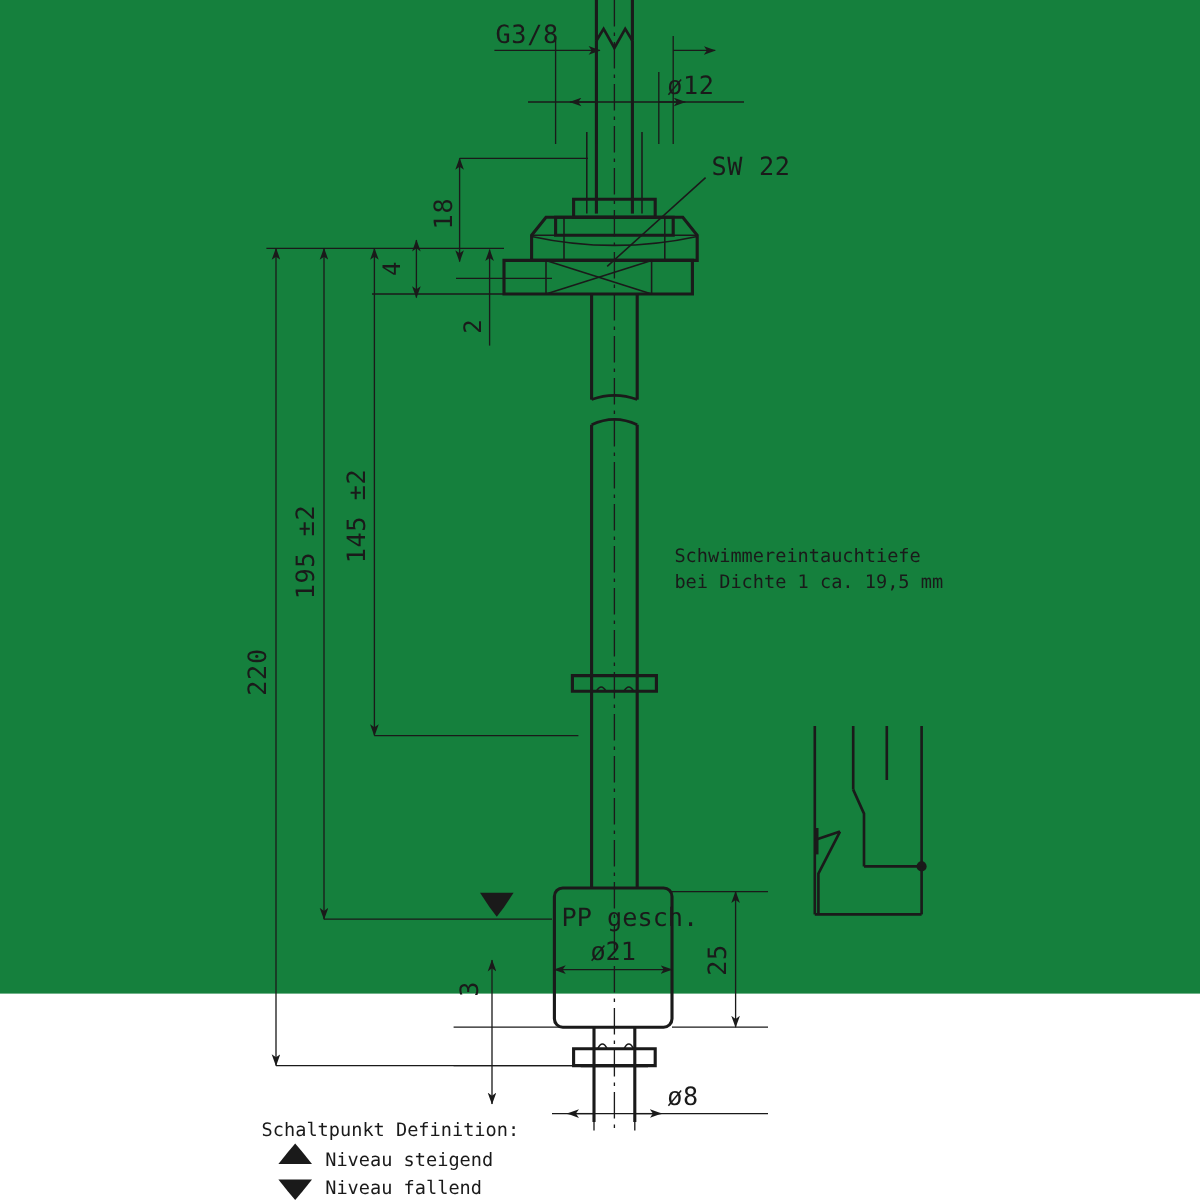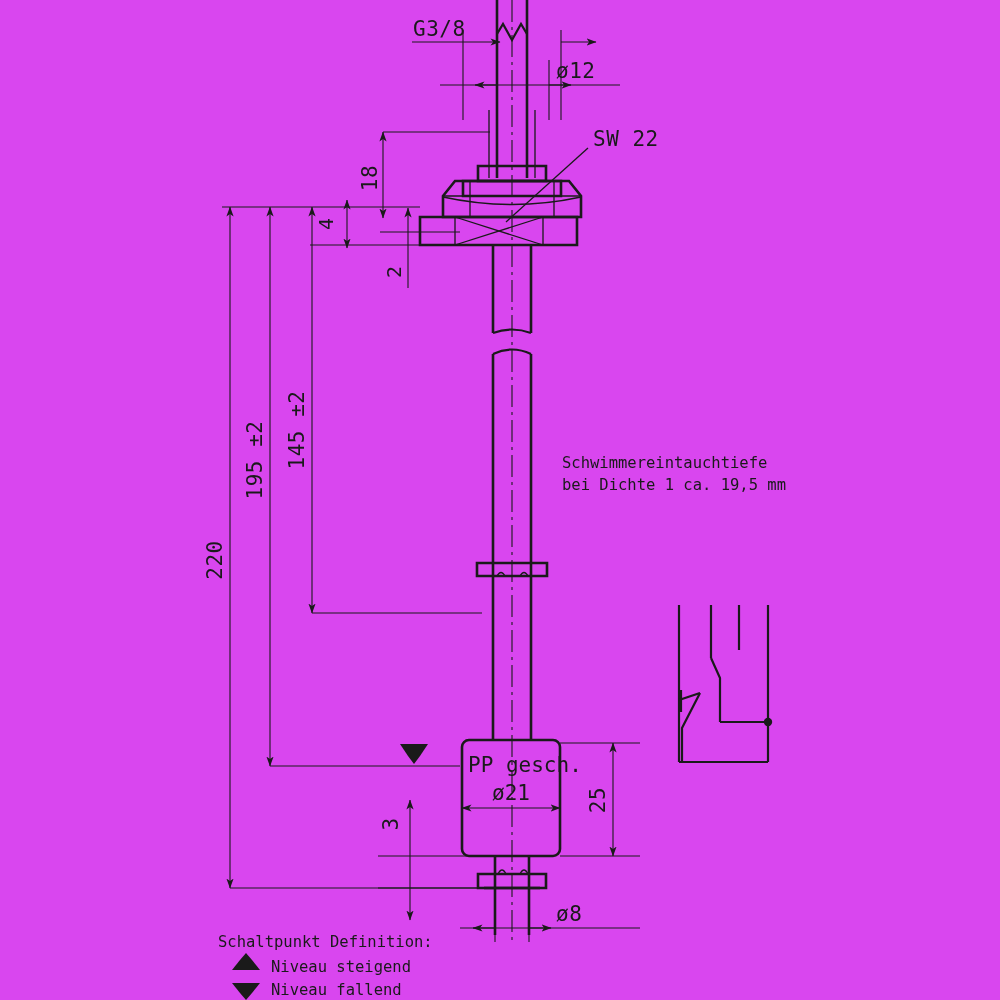--- a/index.html
+++ b/index.html
@@ -1,18 +1,18 @@
 <!DOCTYPE html>
 <html><head>
 <meta charset="utf-8">
 <style>
   html,body{margin:0;padding:0;background:#ffffff;}
   body{width:1000px;height:1000px;overflow:hidden;
        font-family:"DejaVu Sans Mono", monospace;}
-  #stage{position:relative;width:1000px;height:1000px;background:#d946ef;}
+  #stage{position:relative;width:1000px;height:828px;background:#15803d;}
   svg{display:block;}
   text{font-family:"DejaVu Sans Mono", monospace; fill:#1a1a1a;}
   .dimtxt{font-size:21px;letter-spacing:0.5px;}
   .dimtxt-sm{font-size:20px;}
   .note{font-size:15.5px;letter-spacing:0px;}
   .legend{font-size:15.5px;}
   .bodytxt{font-size:21px;}
   .ln{stroke:#1a1a1a;fill:none;}
   .thick{stroke-width:2.6;}
   .med{stroke-width:2.2;}

